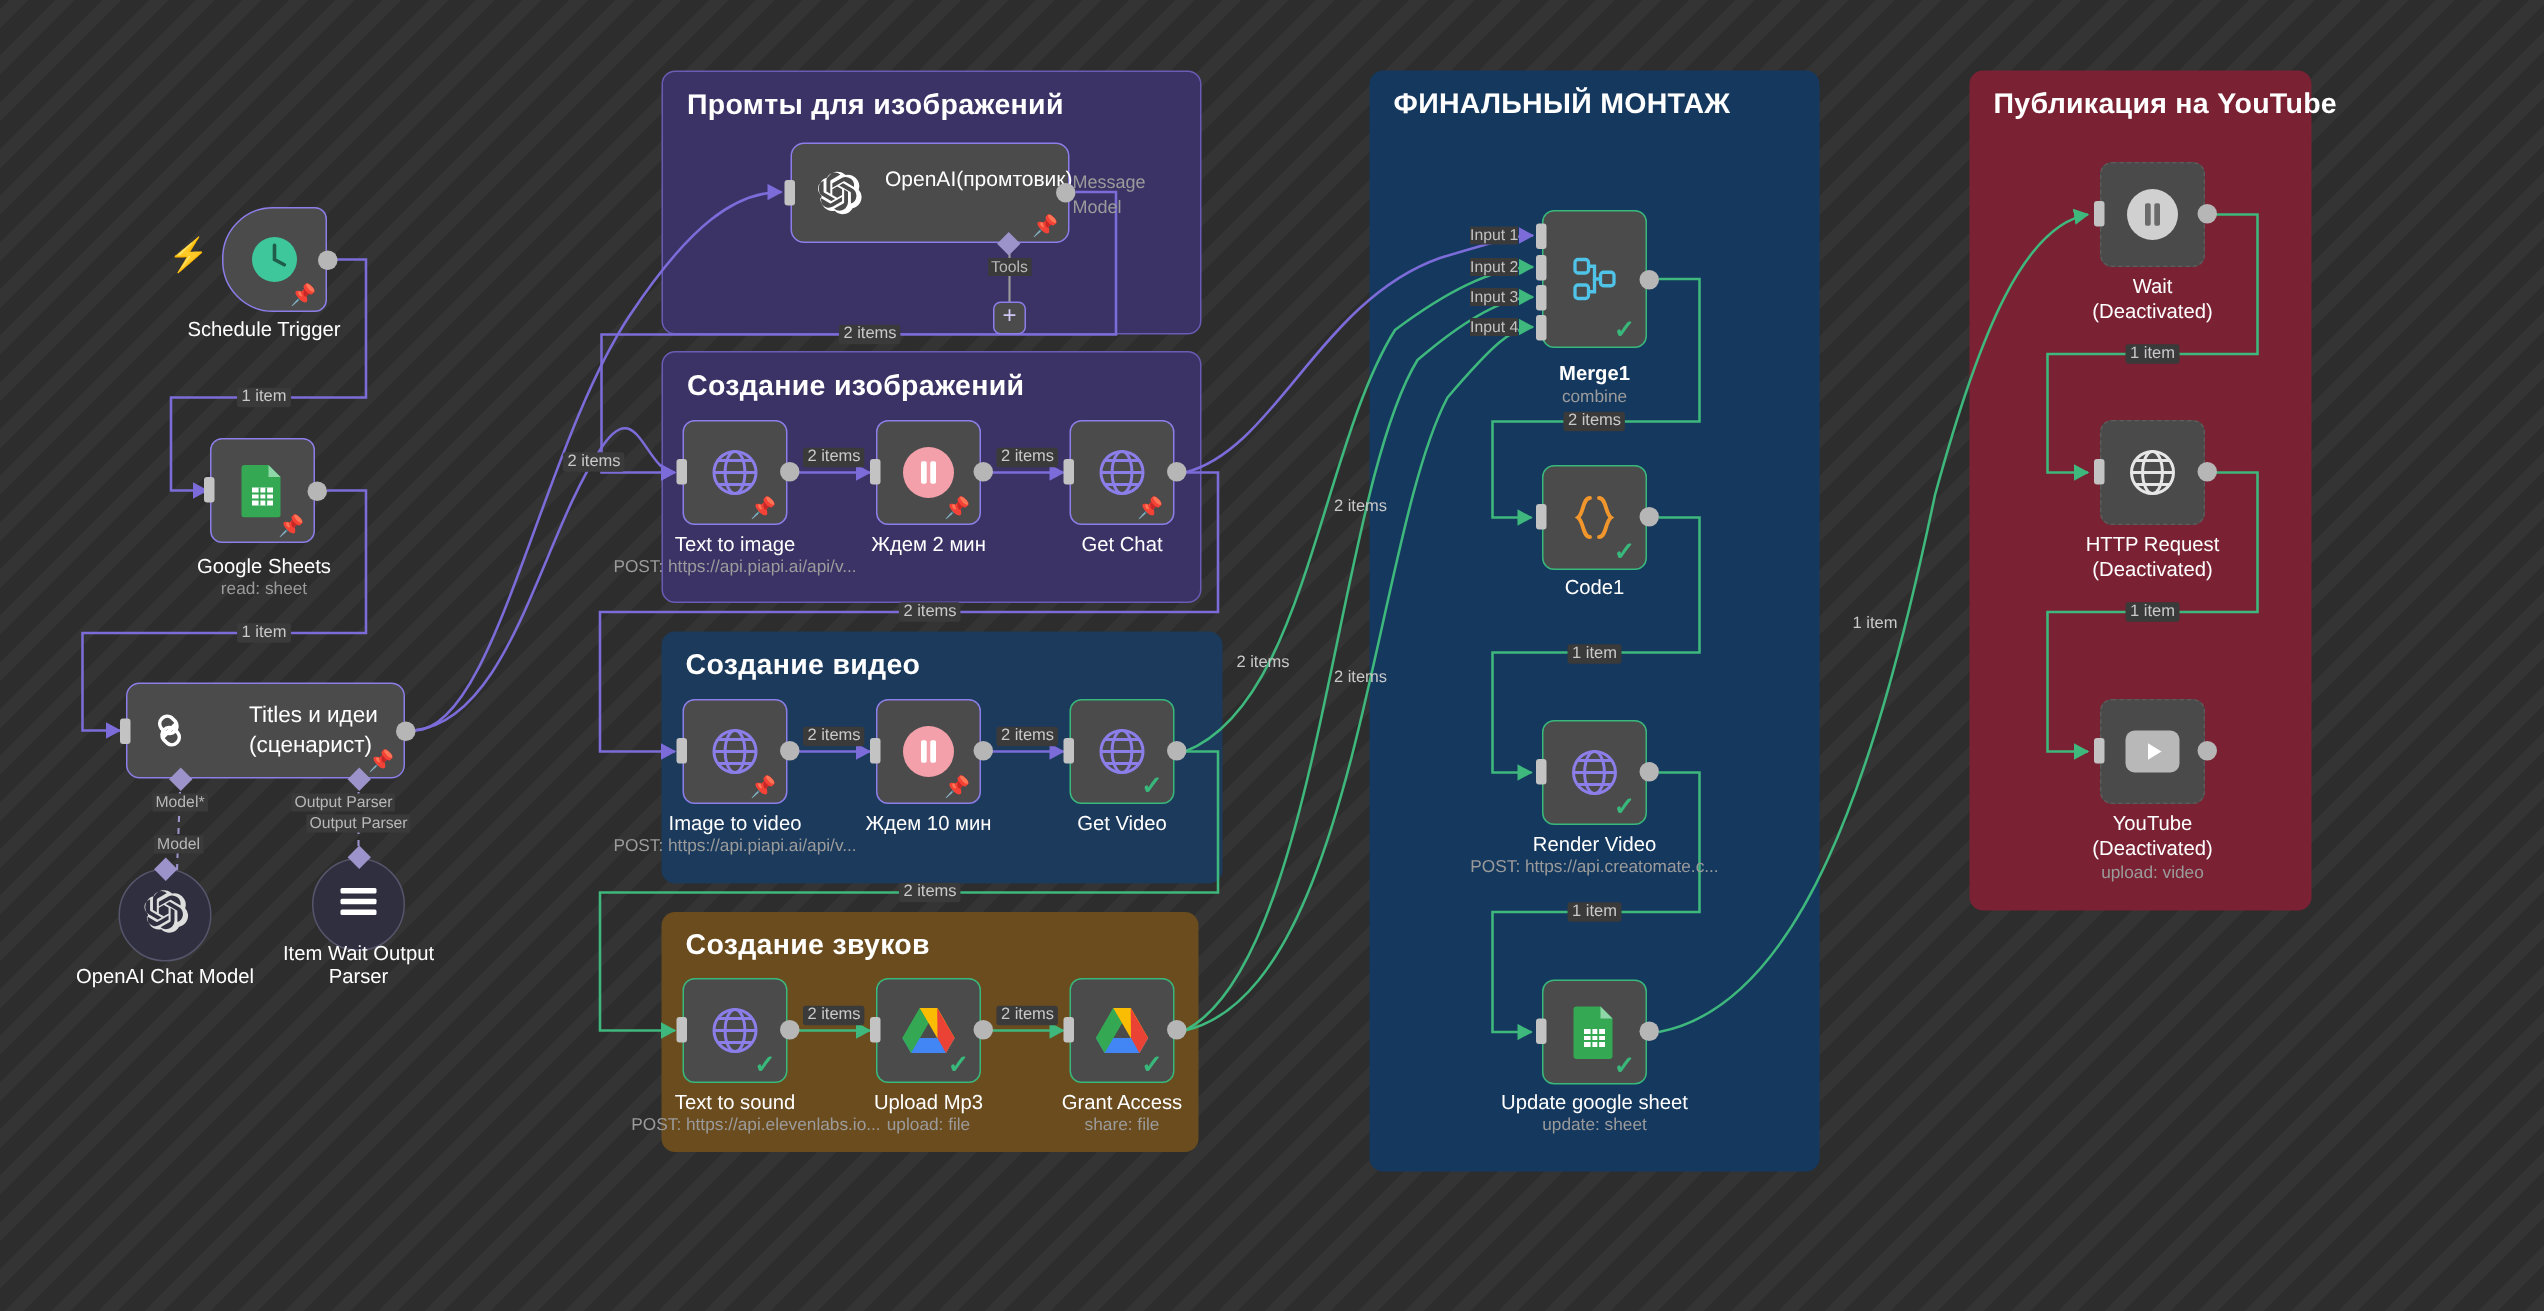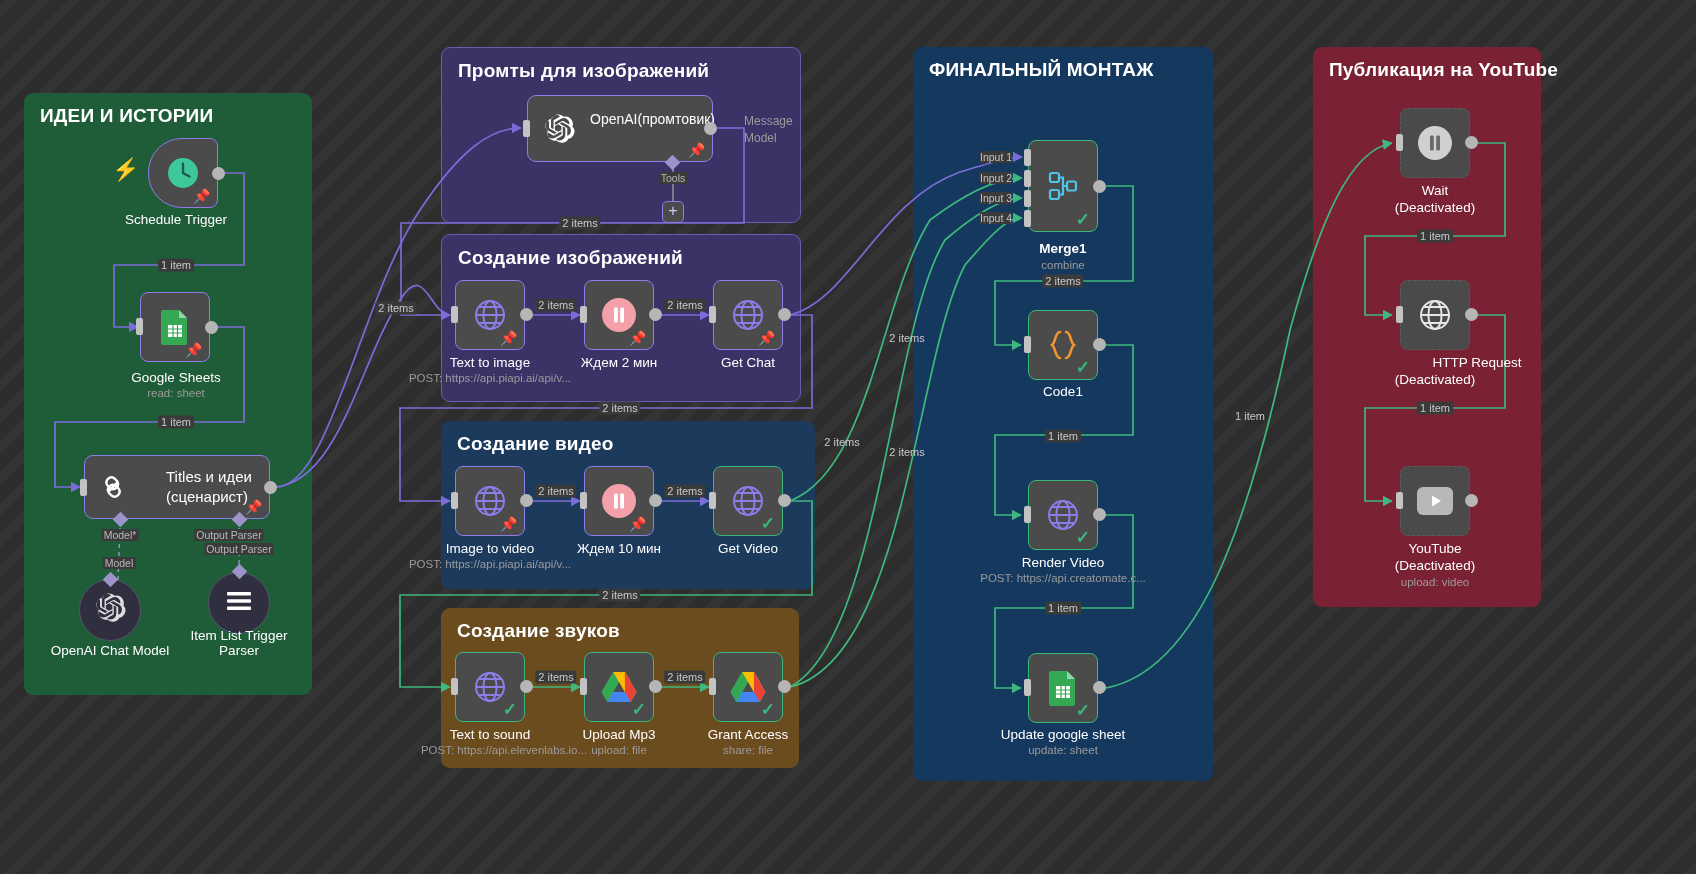--- a/index.html
+++ b/index.html
@@ -129,23 +129,20 @@
     background:#4b4b4b; border:1.4px solid #8b7ee8;
     color:#cfc8f5; font-size:16px; line-height:18px; text-align:center;
   }
   .bolt { position:absolute; font-size:22px; line-height:1; color:#ff6d5a; }
 </style>
 </head>
 <body>
 
 <div id="canvas">
 
-  <div class="group" style="left:24px; top:93px; width:288px; height:602px; background:#1f5c38;">
-    <div class="g-title">ИДЕИ И ИСТОРИИ</div>
-  </div>
 
   <div class="group" style="left:441px; top:47px; width:360px; height:176px; background:#3b3366; border:1.4px solid #6a5bb5;">
     <div class="g-title">Промты для изображений</div>
   </div>
 
   <div class="group" style="left:441px; top:234px; width:360px; height:168px; background:#3b3366; border:1.4px solid #6a5bb5;">
     <div class="g-title">Создание изображений</div>
   </div>
 
   <div class="group" style="left:441px; top:421px; width:374px; height:168px; background:#1b3a5c;">
@@ -293,33 +290,33 @@
   <div class="circnode" style="left:208px; top:572px;">
     <span class="glyph">
       <svg width="28" height="22" viewBox="0 0 28 22">
         <rect x="2" y="2" width="24" height="3.6" rx="1" fill="#ffffff"></rect>
         <rect x="2" y="9.2" width="24" height="3.6" rx="1" fill="#ffffff"></rect>
         <rect x="2" y="16.4" width="24" height="3.6" rx="1" fill="#ffffff"></rect>
       </svg>
     </span>
   </div>
   <div class="diamond" style="left:234px; top:566px;"></div>
-  <div class="nlabel" style="left:239px; top:628px;">Item List Trigger</div>
+  <div class="nlabel" style="left:239px; top:628px;">Item Wait Output</div>
   <div class="nlabel" style="left:239px; top:643px;">Parser</div>
 
   <div class="node wideop" style="left:527px; top:95px; height:67px;">
     <span class="glyph" style="margin-right:14px;">
       <svg width="34" height="34" viewBox="0 0 24 24">
         <path d="M21.5 10.2a5.2 5.2 0 0 0-.45-4.3 5.3 5.3 0 0 0-5.7-2.55A5.3 5.3 0 0 0 6.9 4.5a5.25 5.25 0 0 0-3.5 2.55 5.3 5.3 0 0 0 .65 6.2 5.2 5.2 0 0 0 .45 4.3 5.3 5.3 0 0 0 5.7 2.55 5.3 5.3 0 0 0 8.45-1.15 5.25 5.25 0 0 0 3.5-2.55 5.3 5.3 0 0 0-.65-6.2zM12.5 20.1a3.95 3.95 0 0 1-2.53-.92l.13-.07 4.2-2.43a.68.68 0 0 0 .35-.6v-5.92l1.78 1.03a.06.06 0 0 1 .03.05v4.9a3.96 3.96 0 0 1-3.96 3.96zM4 16.7a3.93 3.93 0 0 1-.47-2.65l.13.08 4.2 2.42a.68.68 0 0 0 .69 0l5.13-2.96v2.05a.06.06 0 0 1-.03.06l-4.25 2.45A3.97 3.97 0 0 1 4 16.7zM2.9 7.76a3.94 3.94 0 0 1 2.07-1.74v4.99a.68.68 0 0 0 .34.59l5.11 2.95-1.78 1.03a.06.06 0 0 1-.06 0L4.33 13.1a3.97 3.97 0 0 1-1.45-5.42zm14.58 3.39L12.35 8.18l1.78-1.02a.06.06 0 0 1 .06 0l4.25 2.45a3.96 3.96 0 0 1-.6 7.14v-4.99a.68.68 0 0 0-.36-.6zM19.25 8.9l-.13-.08-4.19-2.44a.68.68 0 0 0-.69 0L9.11 9.34V7.29a.06.06 0 0 1 .02-.06l4.25-2.45a3.96 3.96 0 0 1 5.88 4.1zM8.14 12.13L6.36 11.1a.06.06 0 0 1-.03-.05v-4.9a3.96 3.96 0 0 1 6.5-3.04l-.13.07-4.2 2.43a.68.68 0 0 0-.35.6zm.96-2.08l2.29-1.32 2.29 1.32v2.64l-2.29 1.32-2.29-1.32z" fill="#ffffff"></path>
       </svg>
     </span>
     <span style="display:flex; flex-direction:row; line-height:17px;">
       <span style="color:#fff; font-size:14px;">OpenAI</span>
       <span style="color:#fff; font-size:14px;">(промтовик)</span>
-      <span style="color:#9b9b9b; font-size:12px; margin-top:2px;margin-left:29px;">Message Model</span>
+      <span style="color:#9b9b9b; font-size:12px; margin-top:2px;">Message Model</span>
     </span>
     <span class="pin">📌</span>
   </div>
   <div class="inbar" style="left:523px; top:120px;"></div>
   <div class="outdot" style="left:704px; top:122px;"></div>
   <div class="diamond" style="left:667px; top:157px;"></div>
   <div class="conn-label" style="left:673px; top:172px;">Tools</div>
   <div class="plusbtn" style="left:662px; top:201px;">+</div>
 
   <div class="node" style="left:455px; top:280px;">
@@ -547,21 +544,21 @@
     <span class="glyph">
       <svg width="36" height="36" viewBox="0 0 36 36" fill="none" stroke="#e6e6e6" stroke-width="2">
         <circle cx="18" cy="18" r="14"></circle>
           <ellipse cx="18" cy="18" rx="6.6" ry="14"></ellipse>
         <path d="M4 18 H32 M6.5 10 H29.5 M6.5 26 H29.5"></path>
       </svg>
     </span>
   </div>
   <div class="inbar" style="left:1396px; top:306px;"></div>
   <div class="outdot" style="left:1465px; top:308px;"></div>
-  <div class="nlabel" style="left:1435px; top:355px;margin-left:42px;">HTTP Request</div>
+  <div class="nlabel" style="left:1435px; top:355px;">HTTP Request</div>
   <div class="nlabel" style="left:1435px; top:372px;">(Deactivated)</div>
 
   <div class="node gray" style="left:1400px; top:466px; background:#4a4a4a; border-style:dashed;">
     <span class="glyph">
       <svg width="38" height="30" viewBox="0 0 38 30">
         <rect x="1" y="1" width="36" height="28" rx="6" fill="#b8b8b8"></rect>
         <path d="M16 9.5 L25 15 L16 20.5 Z" fill="#ffffff"></path>
       </svg>
     </span>
   </div>

